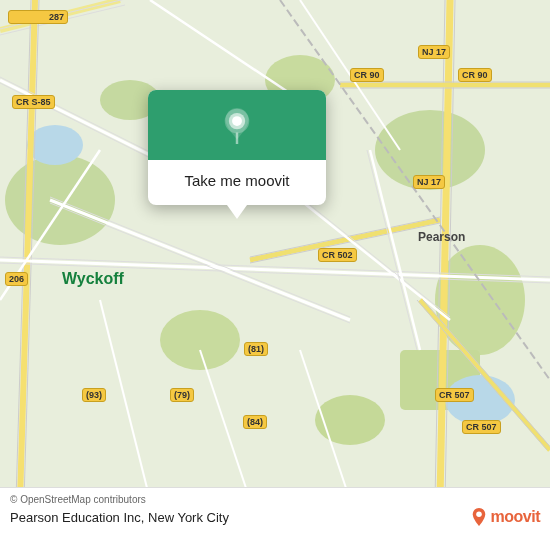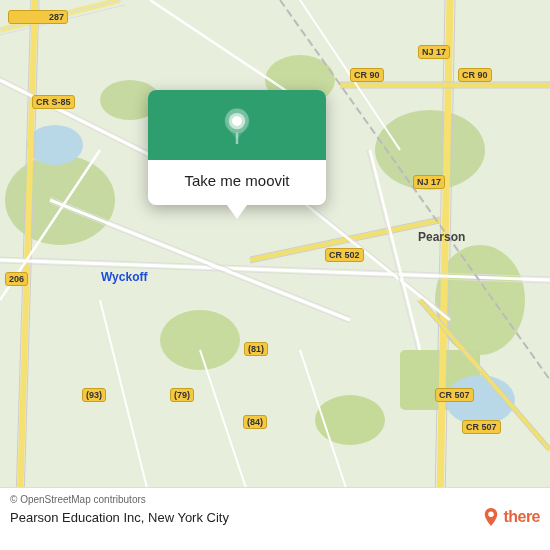--- a/index.html
+++ b/index.html
@@ -224,35 +224,35 @@
     <line x1="367" y1="150" x2="417" y2="350" stroke="#ddd" stroke-width="1"></line>
 
     <line x1="150" y1="0" x2="300" y2="100" stroke="#fff" stroke-width="2.5"></line>
     <line x1="300" y1="0" x2="400" y2="150" stroke="#fff" stroke-width="2"></line>
 
     <line x1="280" y1="0" x2="550" y2="380" stroke="#bbb" stroke-width="2" stroke-dasharray="8,4"></line>
 
   </svg>
 
   <div class="road-badge" style="top:10px; left:8px;padding-left:40px;">287</div>
-  <div class="road-badge" style="top:95px; left:12px; background:#f5c842;margin-left:20px;">CR S-85</div>
+  <div class="road-badge" style="top:95px; left:12px; background:#f5c842;">CR S-85</div>
   <div class="road-badge" style="top:45px; left:418px; background:#f5c842;">NJ 17</div>
   <div class="road-badge" style="top:68px; left:350px; background:#f5c842;">CR 90</div>
   <div class="road-badge" style="top:68px; left:458px; background:#f5c842;">CR 90</div>
   <div class="road-badge" style="top:175px; left:413px; background:#f5c842;">NJ 17</div>
-  <div class="road-badge" style="top:248px; left:318px; background:#f5c842;margin-left:7px;">CR 502</div>
+  <div class="road-badge" style="top:248px; left:318px; background:#f5c842;">CR 502</div>
   <div class="road-badge" style="top:272px; left:5px; background:#f5c842;">206</div>
   <div class="road-badge" style="top:342px; left:244px; background:#f5c842;">(81)</div>
   <div class="road-badge" style="top:388px; left:82px; background:#f5c842;">(93)</div>
   <div class="road-badge" style="top:388px; left:170px; background:#f5c842;">(79)</div>
   <div class="road-badge" style="top:415px; left:243px; background:#f5c842;">(84)</div>
   <div class="road-badge" style="top:388px; left:435px; background:#f5c842;">CR 507</div>
   <div class="road-badge" style="top:420px; left:462px; background:#f5c842;">CR 507</div>
 
-  <div class="road-label" style="top:270px; left:62px; font-size:12px; color:#1d4ed8;margin-left:39px;">Wyckoff</div>
+  <div class="road-label" style="top:270px; left:62px; font-size:16px; color:#15803d;">Wyckoff</div>
   <div class="road-label" style="top:230px; left:418px; font-size:12px; color:#444;">Pearson</div>
 
   <div id="popup-card">
     <div id="popup-header">
 
       <svg class="pin-icon" viewBox="0 0 36 44" xmlns="http://www.w3.org/2000/svg">
         <circle cx="18" cy="16" r="15" fill="white" fill-opacity="0.25"></circle>
         <circle cx="18" cy="16" r="10" fill="white" fill-opacity="0.6"></circle>
         <circle cx="18" cy="16" r="6" fill="white"></circle>
         <path d="M18 30 L18 44" stroke="white" stroke-width="3" stroke-opacity="0.5"></path>
@@ -269,18 +269,18 @@
   <div id="bottom-bar">
     <div id="attribution">© OpenStreetMap contributors</div>
     <div id="location-row">
       <span id="location-name">Pearson Education Inc, New York City</span>
       <div id="moovit-logo">
 
         <svg class="moovit-pin" viewBox="0 0 20 26" xmlns="http://www.w3.org/2000/svg">
           <path d="M10 0 C5 0 1 4 1 9 C1 16 10 26 10 26 C10 26 19 16 19 9 C19 4 15 0 10 0Z" fill="#e8643c"></path>
           <circle cx="10" cy="9" r="4" fill="white"></circle>
         </svg>
-        <span id="moovit-text">there</span>
+        <span id="moovit-text">moovit</span>
       </div>
     </div>
   </div>
 
 </div>
 
 </body></html>

